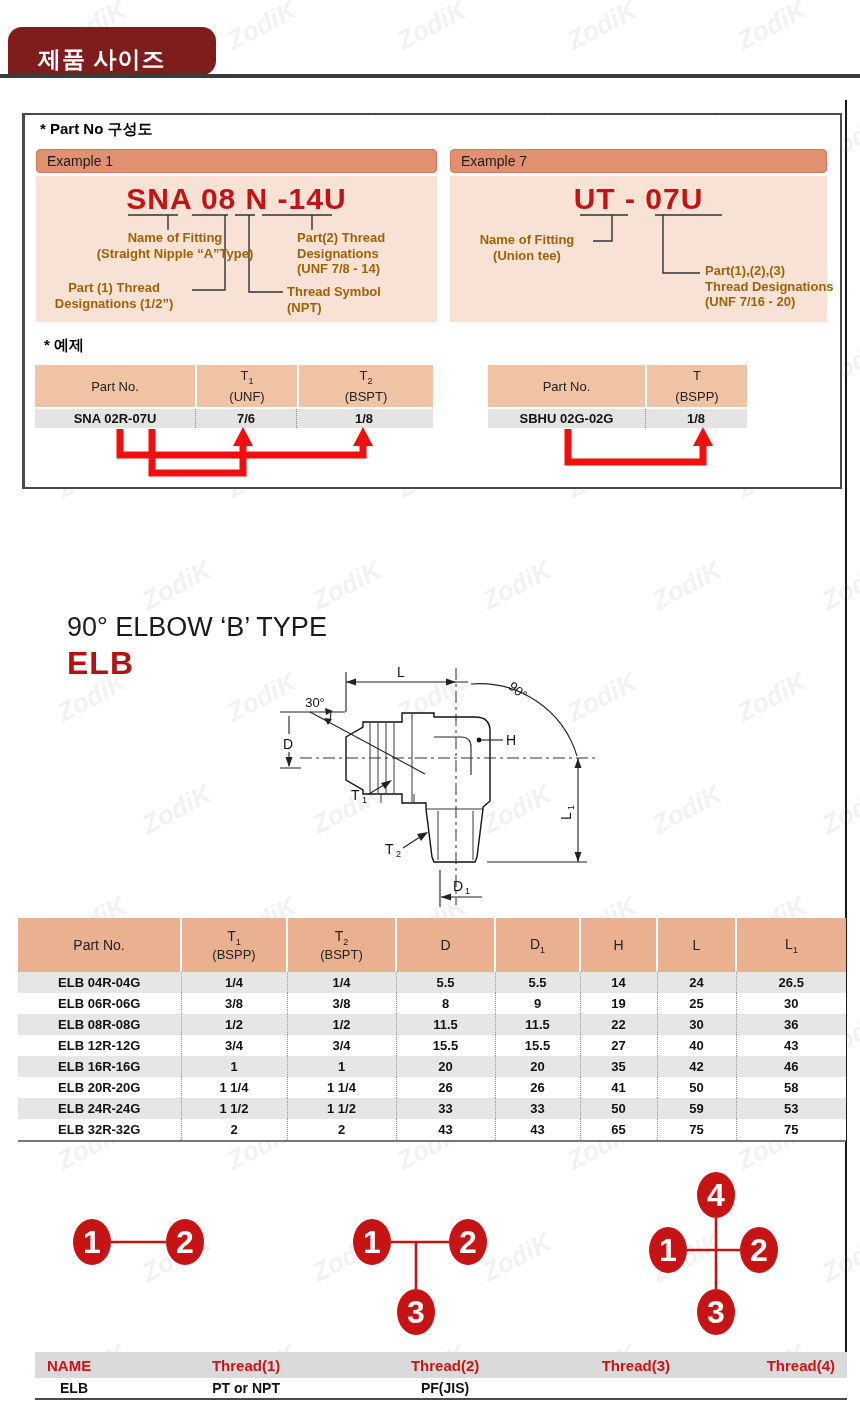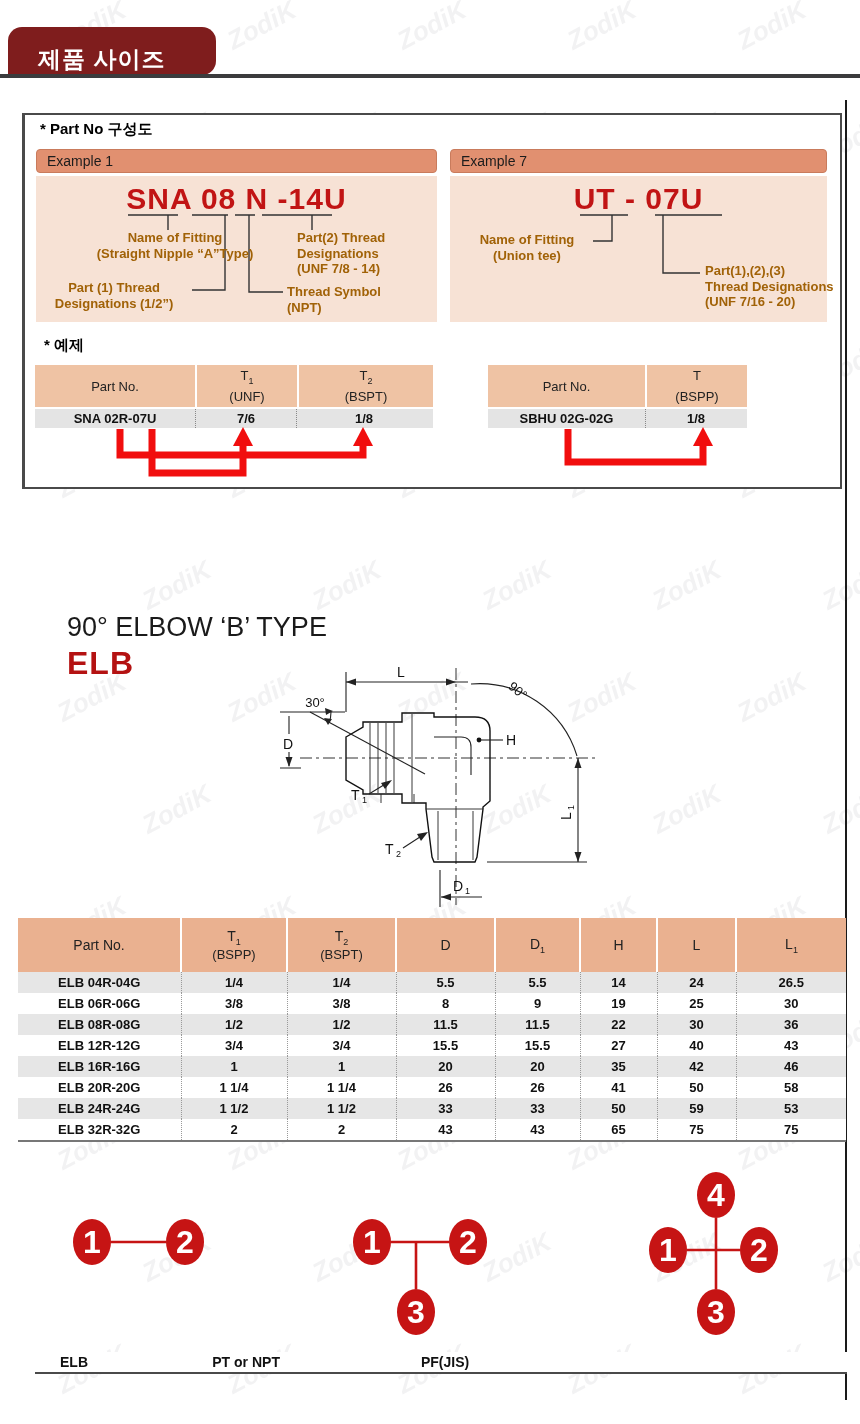--- a/index.html
+++ b/index.html
@@ -477,20 +477,27 @@
     <text class="pd-num" x="332" y="88">1</text>
     <text class="pd-num" x="428" y="88">2</text>
     <text class="pd-num" x="376" y="158">3</text>
     <text class="pd-num" x="676" y="41">4</text>
     <text class="pd-num" x="628" y="96">1</text>
     <text class="pd-num" x="719" y="96">2</text>
     <text class="pd-num" x="676" y="158">3</text>
   </svg>
 
   <div class="abs tt">
+    <div class="tt-head">
+      <div class="c c1">NAME</div>
+      <div class="c c2">Thread(1)</div>
+      <div class="c c3">Thread(2)</div>
+      <div class="c c4">Thread(3)</div>
+      <div class="c c5">Thread(4)</div>
+    </div>
     <div class="tt-row">
       <div class="c c1" style="padding-left:25px;">ELB</div>
       <div class="c c2">PT or NPT</div>
       <div class="c c3">PF(JIS)</div>
       <div class="c c4"></div>
       <div class="c c5"></div>
     </div>
   </div>
 
 </div>

